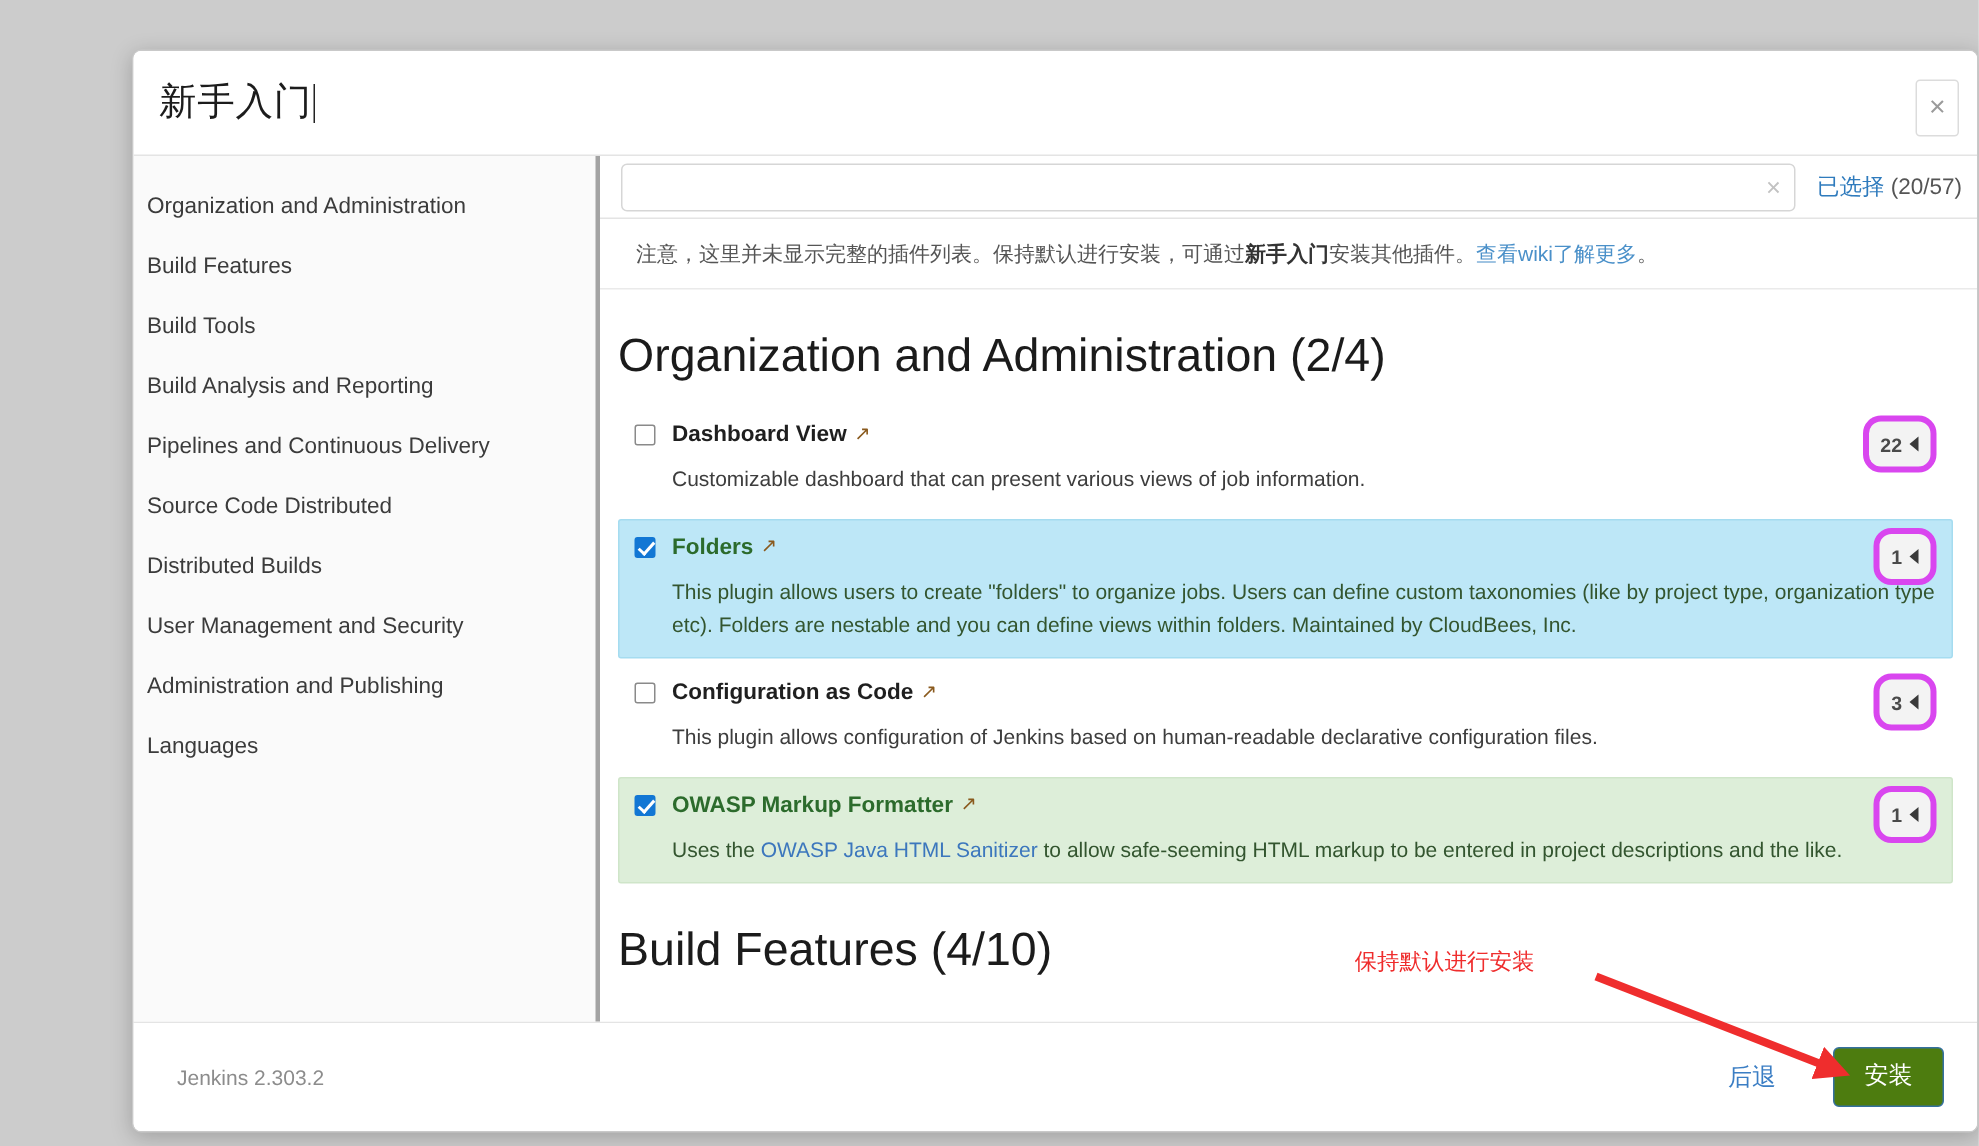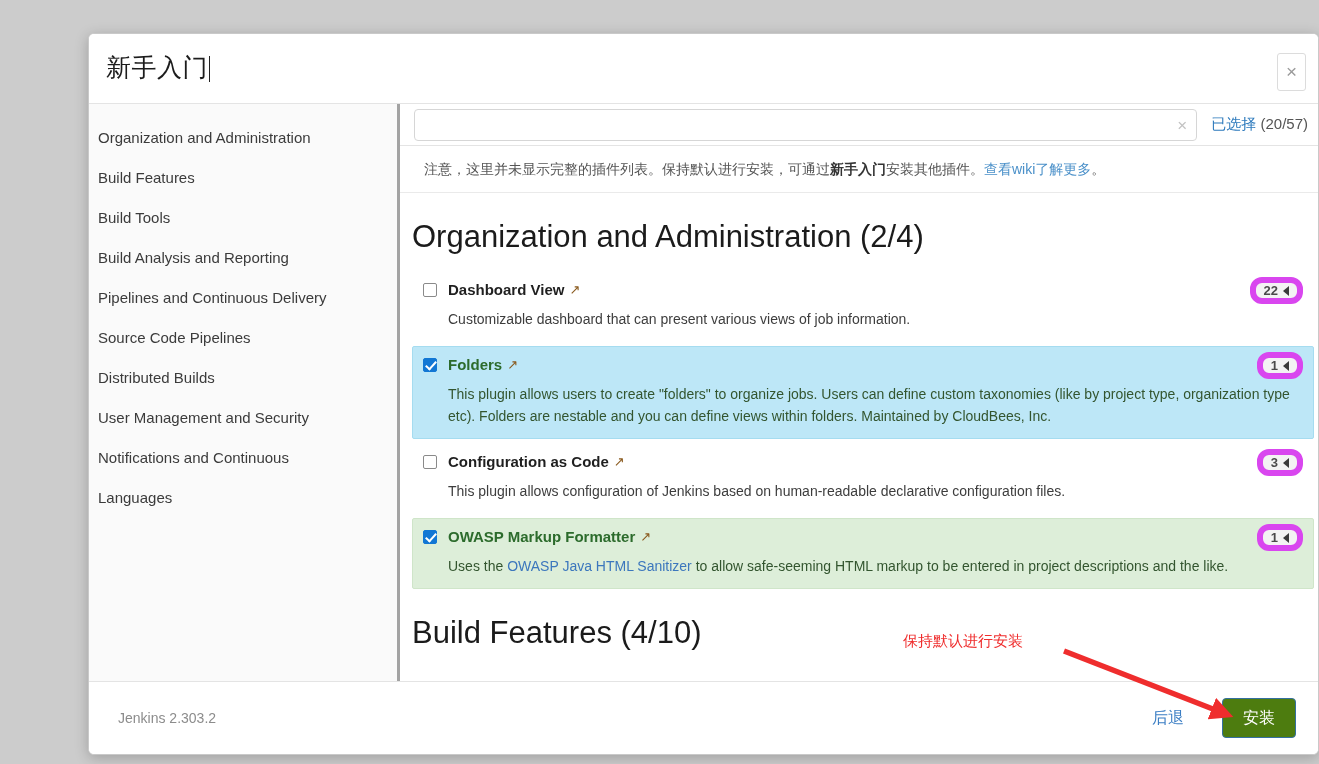--- a/index.html
+++ b/index.html
@@ -198,21 +198,21 @@
   
   .category { padding: 0 0 0 0; }
   .category-title {
     font-size: 31px;
     color: #1b1b1b;
     font-weight: normal;
     margin: 24px 0 14px 12px;
     line-height: 40px;
   }
 
-  .plugin-list { padding: 0 4px 0 12px; }
+  .plugin-list { padding: 0 16px 0 12px; }
 
   .plugin-row {
     padding: 8px 10px 11px 10px;
     border: 1px solid transparent;
     border-radius: 2px;
     position: relative;
     margin-bottom: 4px;
   }
   .plugin-row.selected-blue {
     background: #bde7f7;
@@ -274,25 +274,25 @@
     max-width: 845px;
   }
   .plugin-row.selected-blue .plugin-desc,
   .plugin-row.selected-green .plugin-desc { color: #33552f; }
   .plugin-desc a { color: #3c77bd; text-decoration: none; cursor: pointer; margin-top: 28px; }
 
   .dep-badge {
     position: absolute;
     right: 10px; top: 5px;
     min-width: 40px;
-    height: 27px;
+    height: 38px;
     padding: 0 8px;
     border-radius: 12px;
     background: #f3f3f3;
-    border: 6px solid #d946ef;
+    border: 4px solid #d946ef;
     font-size: 13px;
     font-weight: bold;
     color: #4a4a4a;
     display: flex;
     align-items: center;
     justify-content: center;
     gap: 5px;
     cursor: pointer;
   }
   .dep-badge .tri {
@@ -370,24 +370,24 @@
   </div>
 
   <div id="dialog-body">
 
     <div id="sidebar">
       <div class="sidebar-item">Organization and Administration</div>
       <div class="sidebar-item">Build Features</div>
       <div class="sidebar-item">Build Tools</div>
       <div class="sidebar-item">Build Analysis and Reporting</div>
       <div class="sidebar-item">Pipelines and Continuous Delivery</div>
-      <div class="sidebar-item">Source Code Pipelines</div>
+      <div class="sidebar-item">Source Code Distributed</div>
       <div class="sidebar-item">Distributed Builds</div>
       <div class="sidebar-item">User Management and Security</div>
-      <div class="sidebar-item">Notifications and Continuous</div>
+      <div class="sidebar-item">Administration and Publishing</div>
       <div class="sidebar-item">Languages</div>
     </div>
 
     <div id="content-col">
 
       <div id="filter-bar">
         <div id="search-wrap">
           <input id="search-input" type="text" placeholder="" style="">
           <span id="search-clear">×</span>
         </div>

